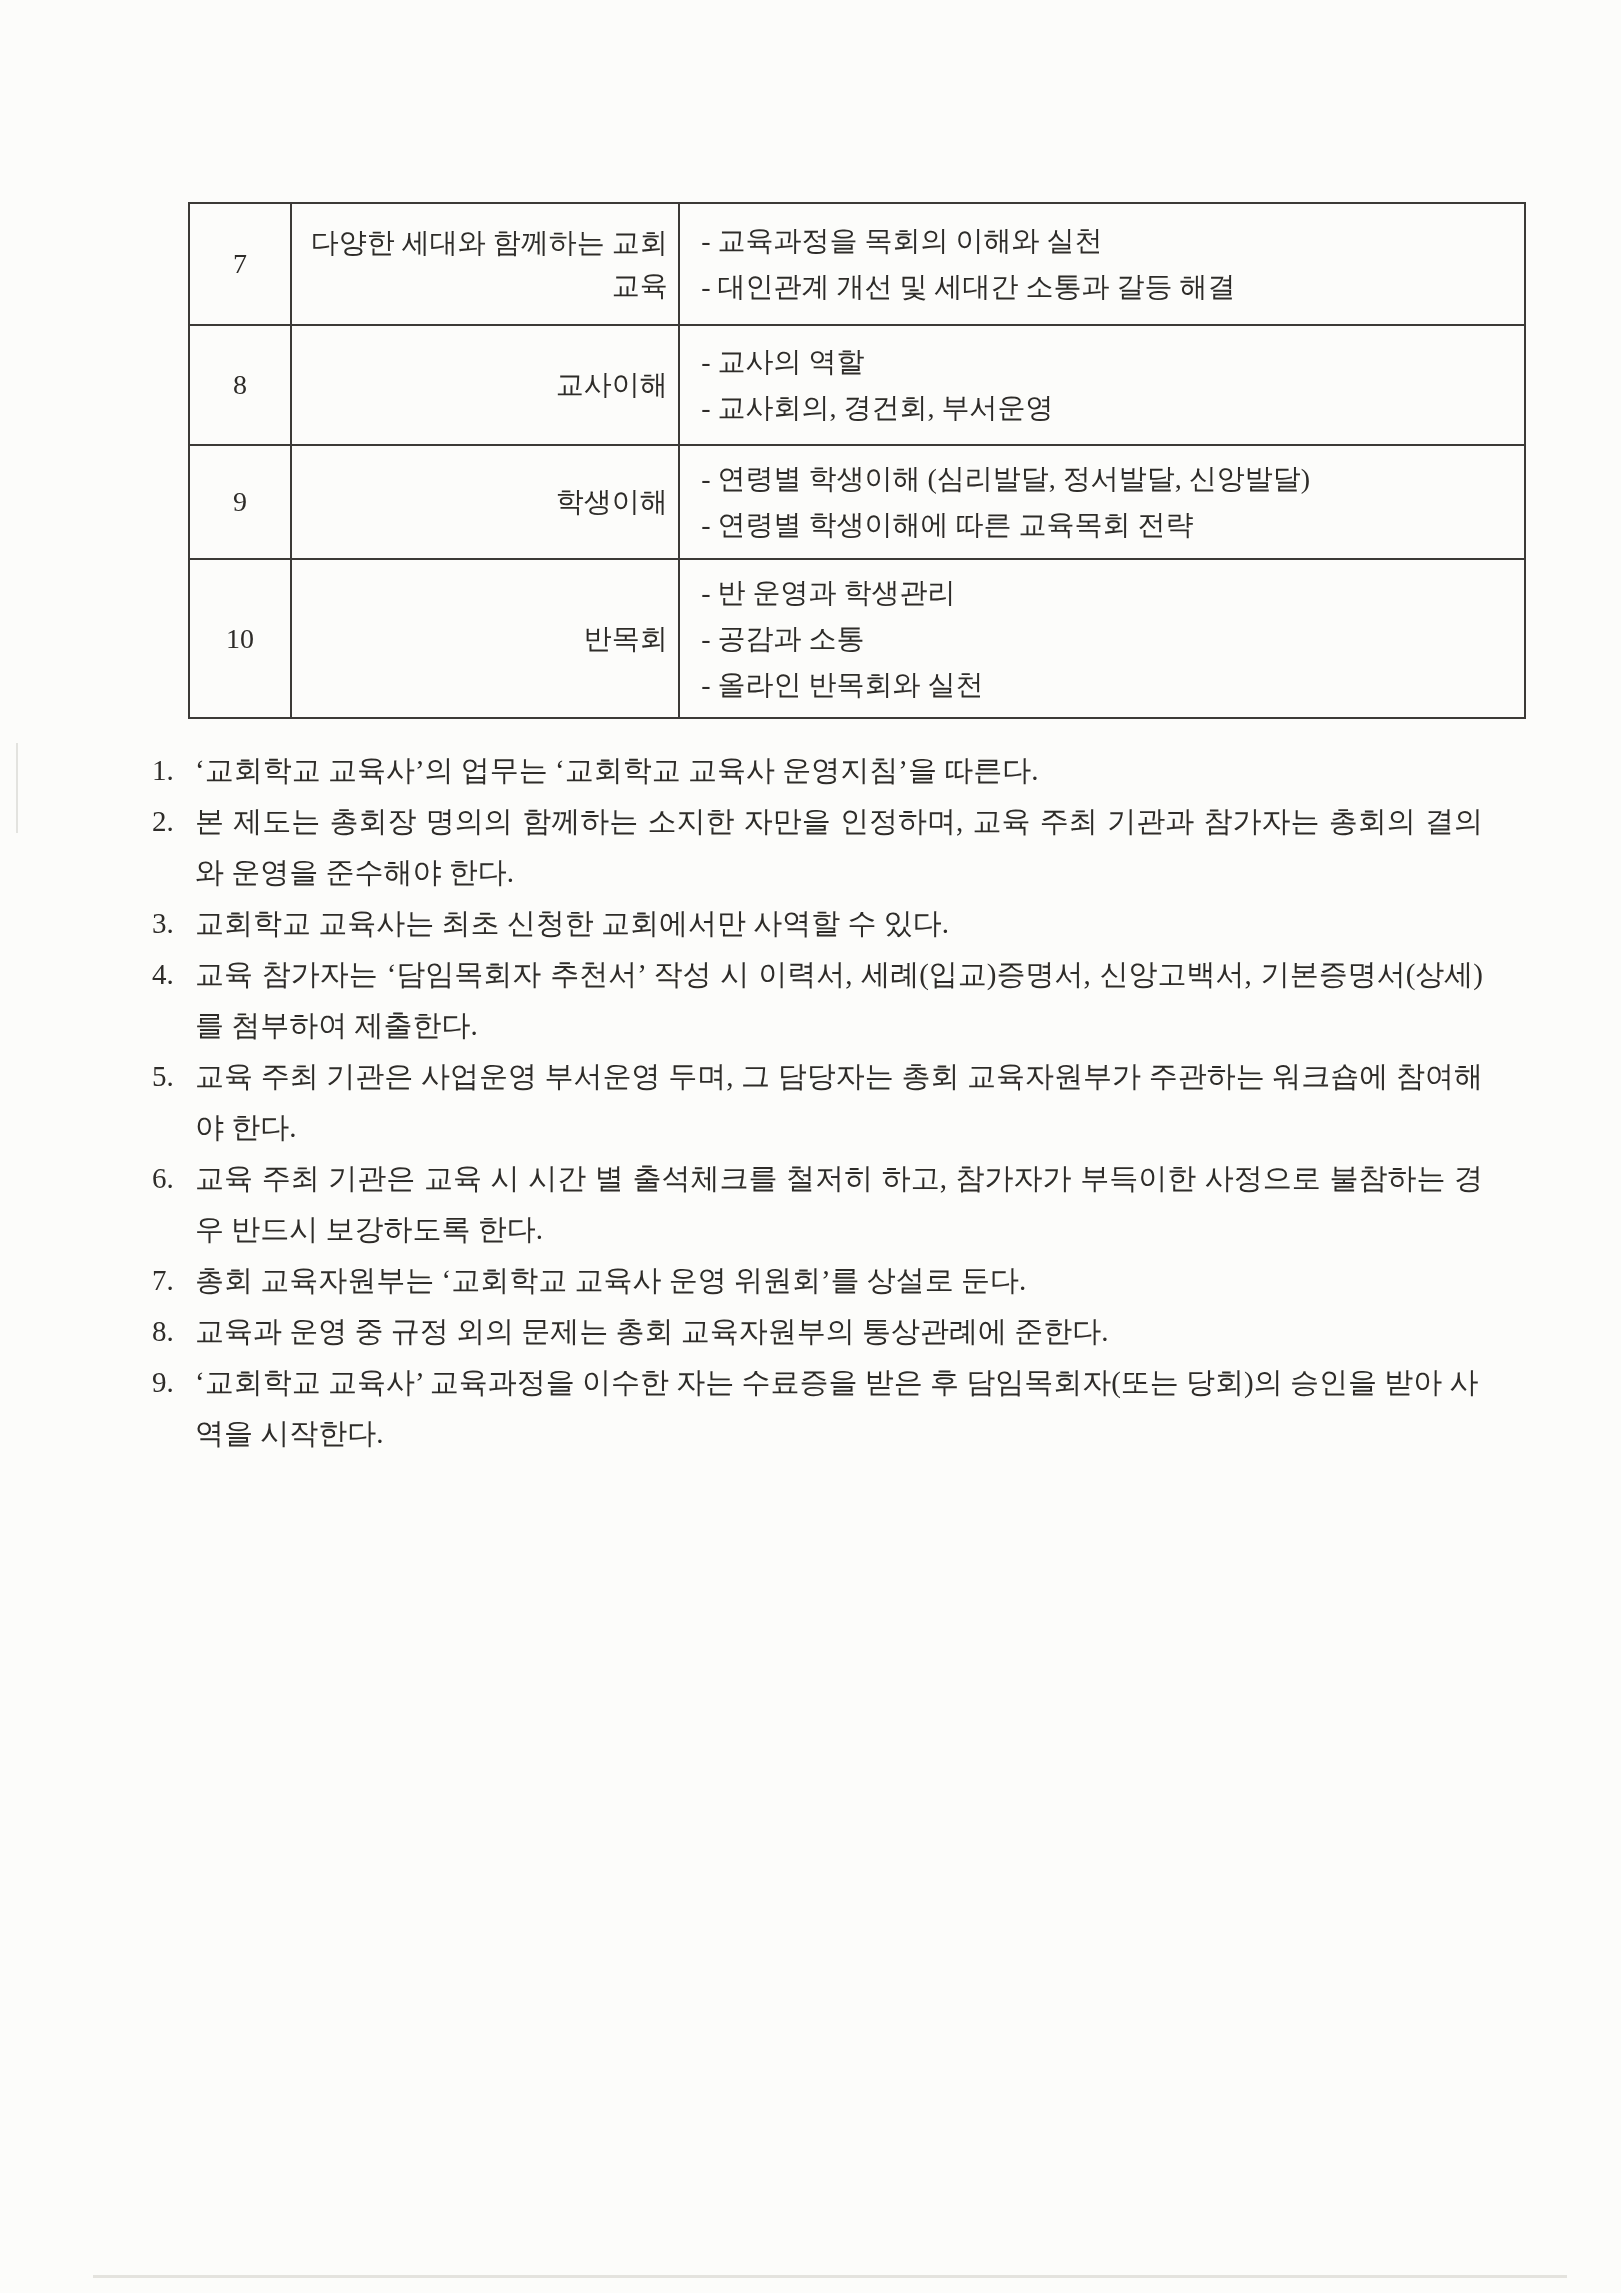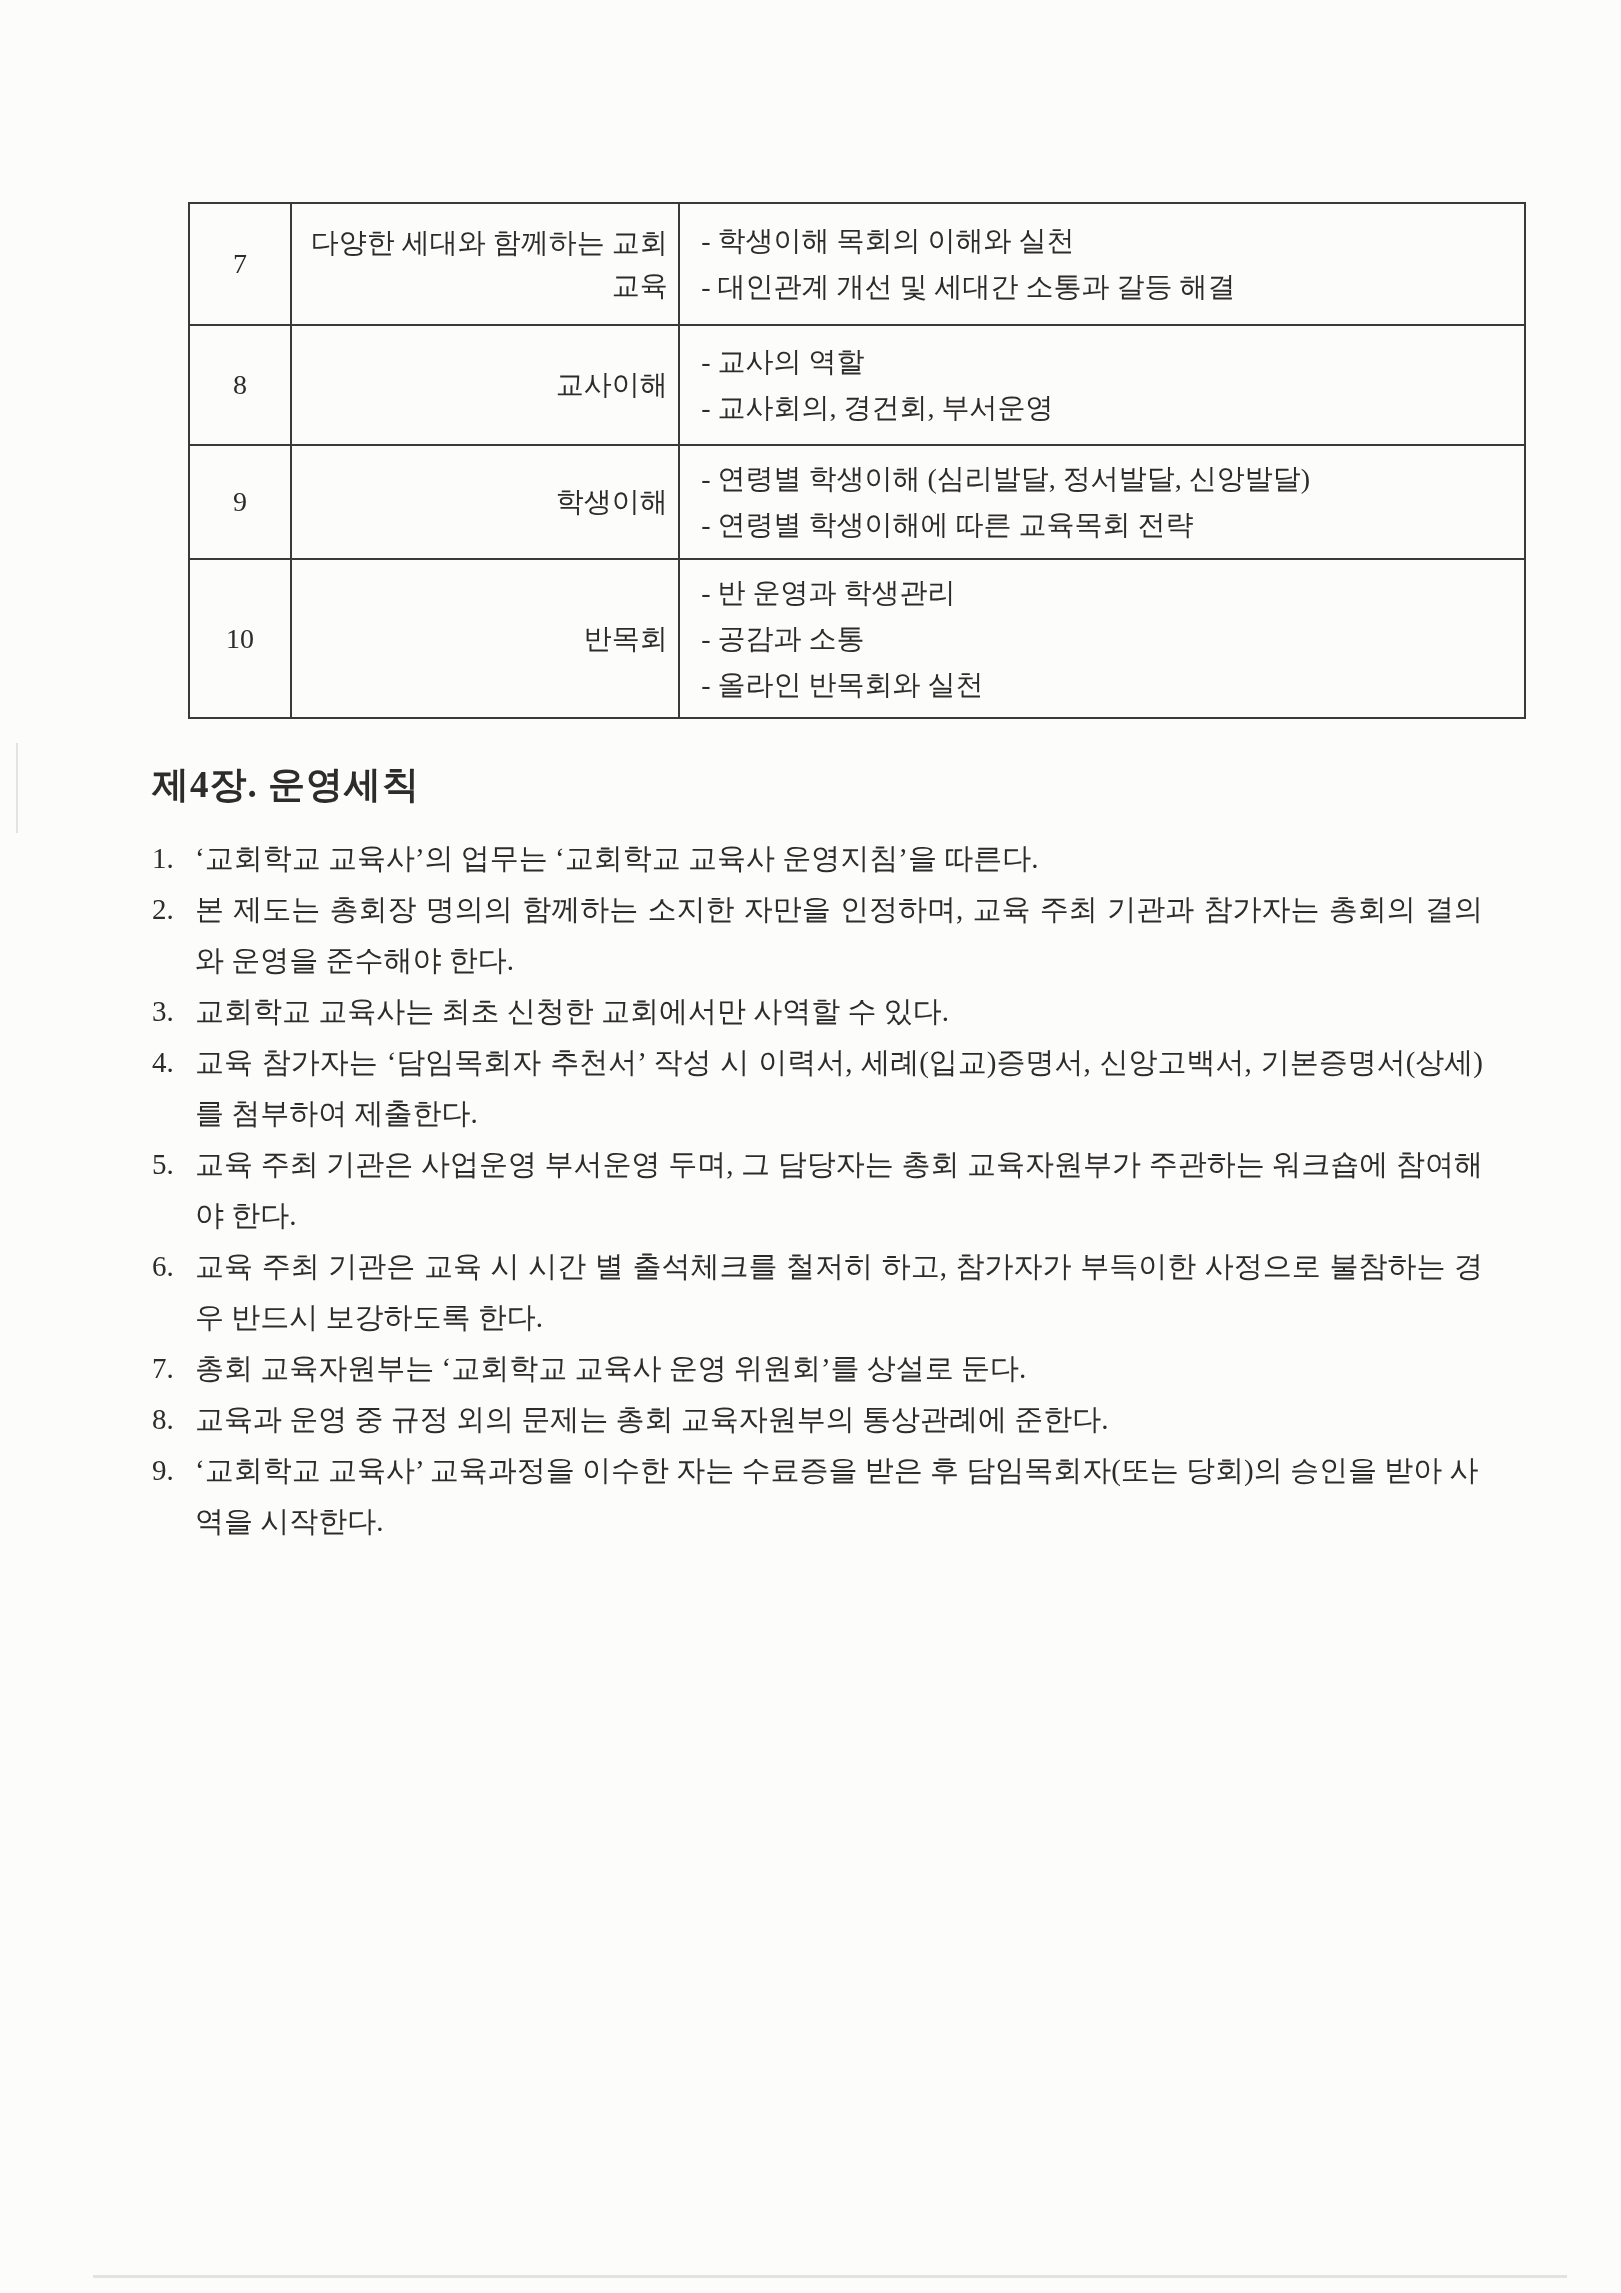--- a/index.html
+++ b/index.html
@@ -87,21 +87,21 @@
 <body>
 
 <div class="content">
 
   <table class="curriculum">
     <tbody>
       <tr class="r7">
         <td class="col-num">7</td>
         <td class="col-topic">다양한 세대와 함께하는 교회교육</td>
         <td class="col-points">
-          <div class="pt">- 학생이해 목회의 이해와 실천</div>
+          <div class="pt">- 교육과정을 목회의 이해와 실천</div>
           <div class="pt">- 대인관계 개선 및 세대간 소통과 갈등 해결</div>
         </td>
       </tr>
       <tr class="r8">
         <td class="col-num">8</td>
         <td class="col-topic">교사이해</td>
         <td class="col-points">
           <div class="pt">- 교사의 역할</div>
           <div class="pt">- 교사회의, 경건회, 부서운영</div>
         </td>
@@ -119,21 +119,20 @@
         <td class="col-topic">반목회</td>
         <td class="col-points">
           <div class="pt">- 반 운영과 학생관리</div>
           <div class="pt">- 공감과 소통</div>
           <div class="pt">- 올라인 반목회와 실천</div>
         </td>
       </tr>
     </tbody>
   </table>
 
-  <div class="heading">제4장. 운영세칙</div>
 
   <div class="rules">
     <div class="li">
       <span class="num">1.</span>
       <span class="txt">‘교회학교 교육사’의 업무는 ‘교회학교 교육사 운영지침’을 따른다.</span>
     </div>
     <div class="li">
       <span class="num">2.</span>
       <span class="txt">본 제도는 총회장 명의의 함께하는 소지한 자만을 인정하며, 교육 주최 기관과 참가자는 총회의 결의와 운영을 준수해야 한다.</span>
     </div>

